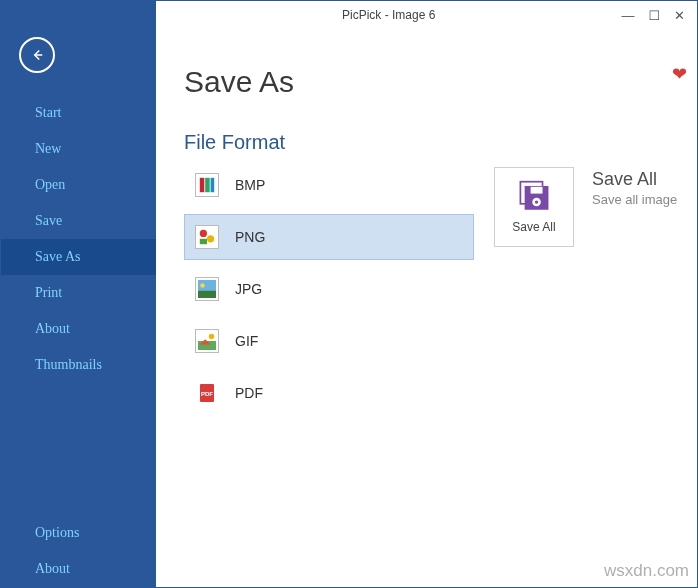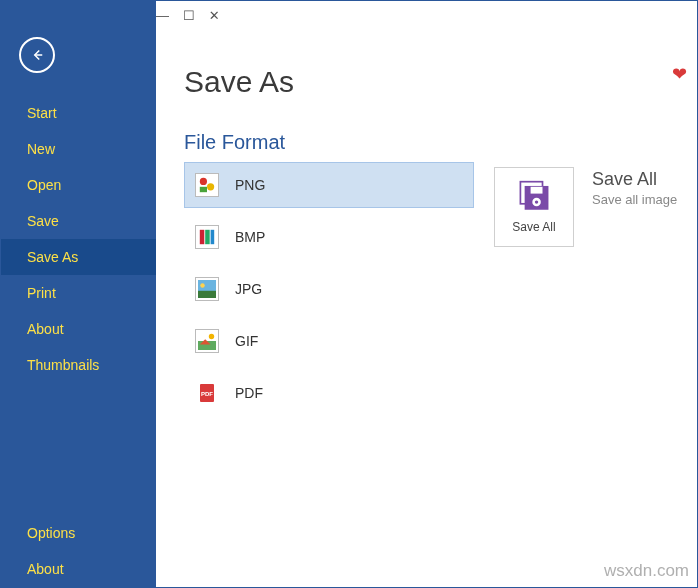--- a/index.html
+++ b/index.html
@@ -32,23 +32,24 @@
     display: flex; flex-direction: column;
     color: #fff; font-size: 14px;
   }
   .back-btn {
     width: 36px; height: 36px; border: 2px solid #fff; border-radius: 50%;
     margin: 8px 0 22px 18px;
     display: flex; align-items: center; justify-content: center;
     cursor: pointer;
   }
   .side-item {
-    padding: 10px 0 10px 26px;
+    padding: 10px 0 10px 34px;
     cursor: pointer;
-    color: #fde047;
+    color: #7dd3fc;
+    font-family: Liberation Serif, serif;
   }
   .side-item.selected {
     background: #194a8b;
     box-shadow: inset 3px 0 0 #0a2a5c00;
   }
   .side-spacer { flex: 1; }
   .content {
     flex: 1; display: flex; padding: 36px 0 0 28px;
     position: relative;
   }
@@ -101,20 +102,21 @@
     font-size: 17px; color: #b0b0b0;
   }
 </style>
 </head>
 <body>
 
 <div class="window">
 
   <div class="titlebar">
     <div class="title-left"></div>
+    <div class="title-center">PicPick - Image 6</div>
     <div class="win-controls">
       <span>—</span>
       <span>☐</span>
       <span>✕</span>
     </div>
   </div>
 
   <div class="body">
 
     <div class="sidebar">
@@ -143,42 +145,42 @@
     <div class="content">
 
       <span class="heart">❤</span>
 
       <div class="col-left">
         <div class="page-title">Save As</div>
         <div class="section-title">File Format</div>
 
         <div class="format-list">
 
+          <div class="format-item">
+            <span class="fi-icon">
+              <svg width="18" height="18" viewBox="0 0 20 20">
+                  <rect width="20" height="20" fill="#fff"></rect>
+                  <rect x="2" y="2" width="5" height="16" fill="#c23"></rect>
+                  <rect x="8" y="2" width="5" height="16" fill="#2a6"></rect>
+                  <rect x="14" y="2" width="4" height="16" fill="#28c"></rect>
+                </svg>
+            </span>
+            <span class="fi-label">BMP</span>
+          </div>
+
           <div class="format-item selected">
             <span class="fi-icon">
               <svg width="18" height="18" viewBox="0 0 20 20">
                   <rect width="20" height="20" fill="#fff"></rect>
                   <circle cx="6" cy="6" r="4" fill="#d9342a"></circle>
                   <circle cx="14" cy="12" r="4" fill="#e8b500"></circle>
                   <rect x="2" y="12" width="8" height="6" fill="#4aa33a"></rect>
                 </svg>
             </span>
             <span class="fi-label">PNG</span>
-          </div>
-
-          <div class="format-item">
-            <span class="fi-icon">
-              <svg width="18" height="18" viewBox="0 0 20 20">
-                  <rect width="20" height="20" fill="#fff"></rect>
-                  <rect x="2" y="2" width="5" height="16" fill="#c23"></rect>
-                  <rect x="8" y="2" width="5" height="16" fill="#2a6"></rect>
-                  <rect x="14" y="2" width="4" height="16" fill="#28c"></rect>
-                </svg>
-            </span>
-            <span class="fi-label">BMP</span>
           </div>
 
           <div class="format-item">
             <span class="fi-icon">
               <svg width="18" height="18" viewBox="0 0 20 20">
                   <rect width="20" height="20" fill="#6ab4e0"></rect>
                   <rect x="0" y="12" width="20" height="8" fill="#3a7a3a"></rect>
                   <circle cx="5" cy="6" r="2.5" fill="#ffd24d"></circle>
                 </svg>
             </span>

